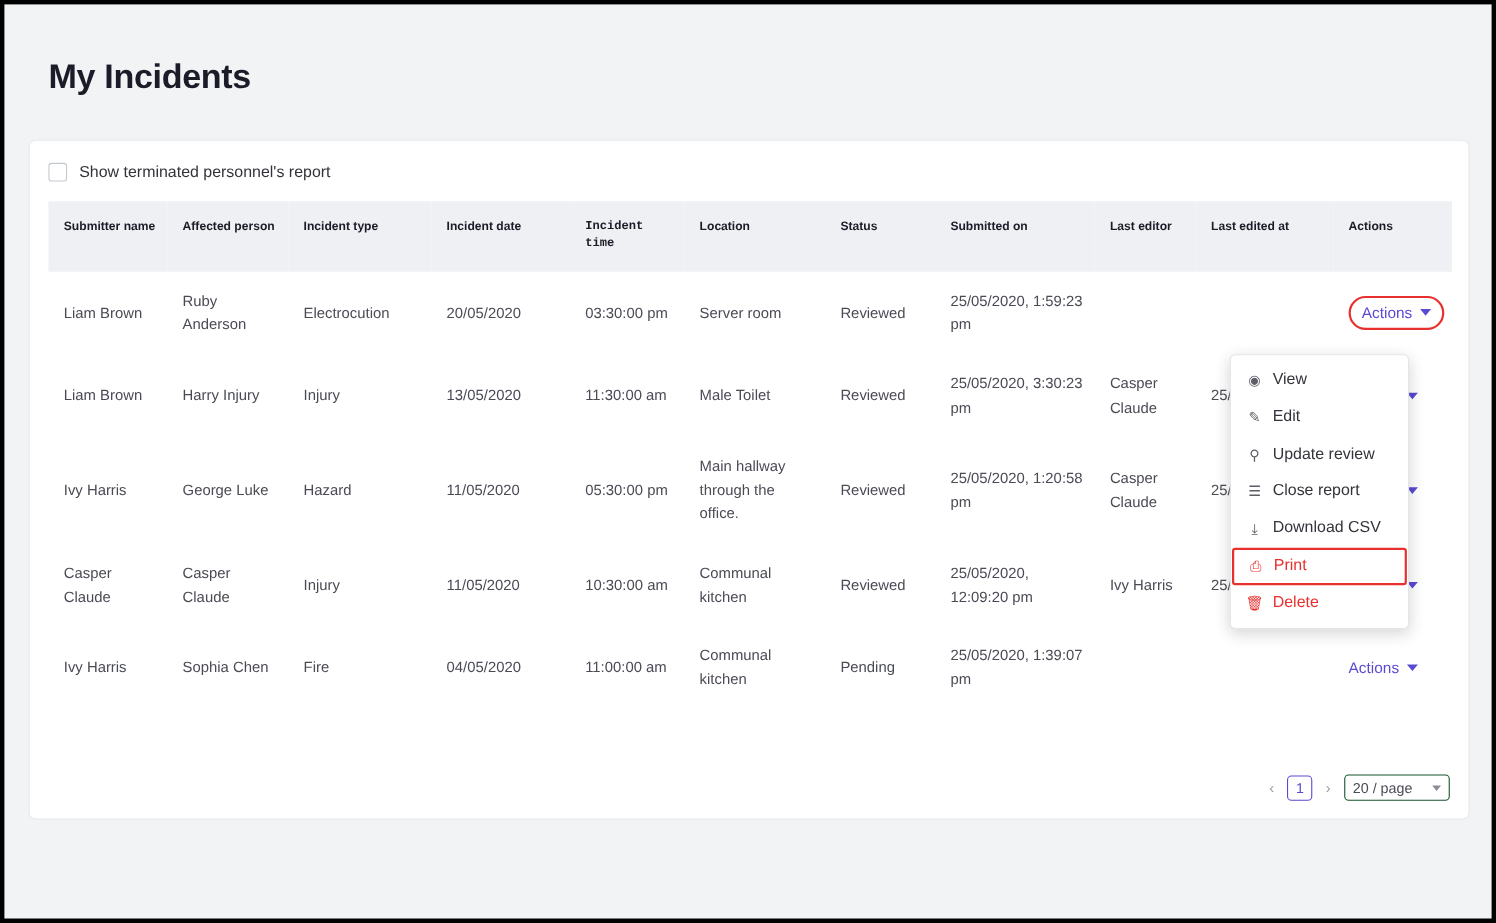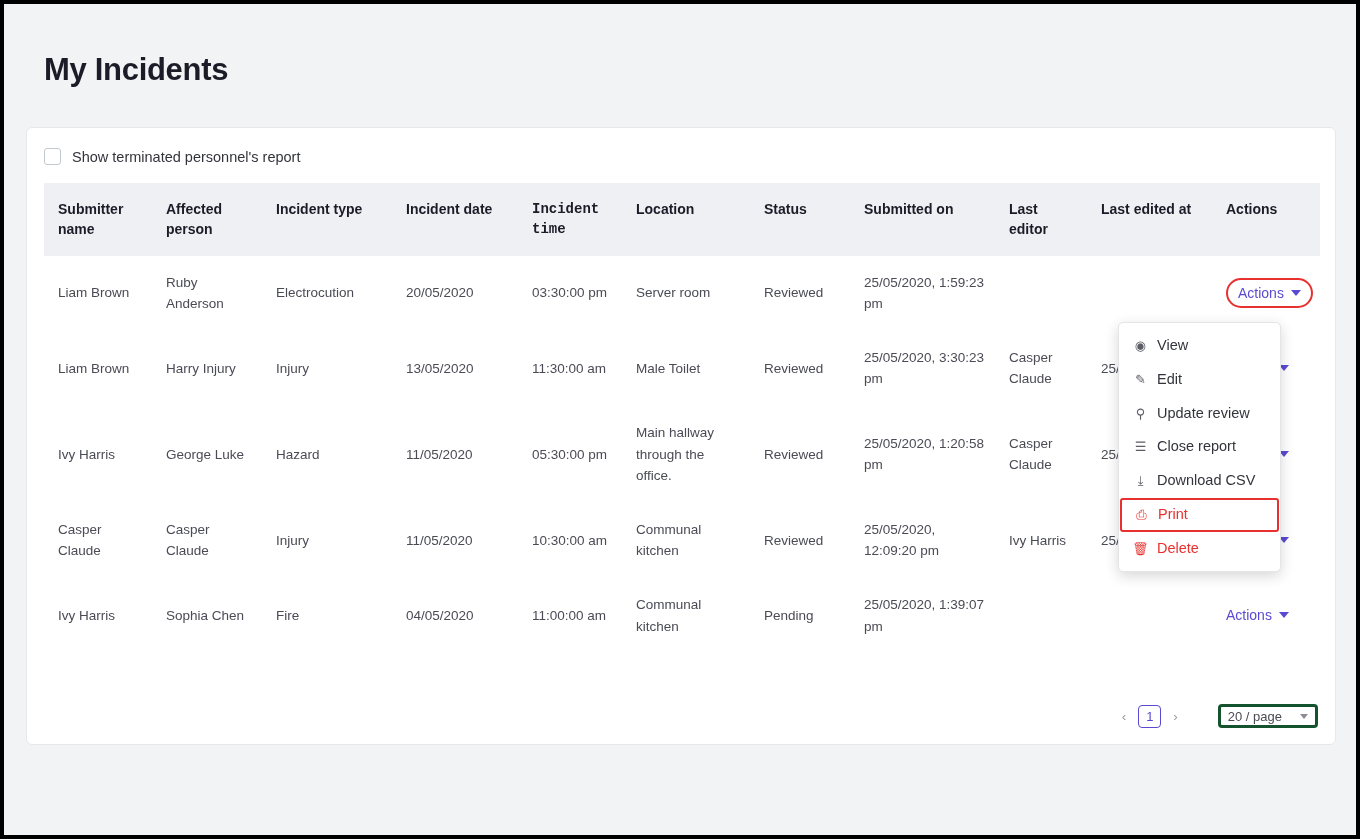--- a/index.html
+++ b/index.html
@@ -63,21 +63,21 @@
     position: absolute;
     left: 17px;
     top: 55px;
     width: 1276px;
     border-collapse: collapse;
     table-layout: fixed;
   }
   table.grid thead th {
     background: #eef0f3;
     text-align: left;
-    font-size: 14px;
+    font-size: 11px;
     font-weight: bold;
     color: #1c1c28;
     padding: 16px 10px 16px 14px;
     vertical-align: top;
     line-height: 1.45;
   }
   table.grid tbody td {
     font-size: 13.5px;
     color: #4a4b55;
     padding: 16px 10px 16px 14px;
@@ -135,31 +135,30 @@
     border-radius: 4px;
     min-width: 23px;
     height: 23px;
     display: inline-flex;
     align-items: center;
     justify-content: center;
     font-size: 13px;
     cursor: pointer;
   }
   .pg-select {
-    border: 3px solid #14532d;
+    border: 1px solid #14532d;
     border-radius: 4px;
     height: 24px;
     display: inline-flex;
     align-items: center;
     gap: 18px;
     padding: 0 7px;
     color: #4a4b55;
     font-size: 13px;
     cursor: pointer;
-    margin-left: 28px;
   }
   .sel-caret {
     width: 0; height: 0;
     border-left: 4px solid transparent;
     border-right: 4px solid transparent;
     border-top: 5px solid #8b8d95;
   }
   
   .menu {
     position: absolute;

